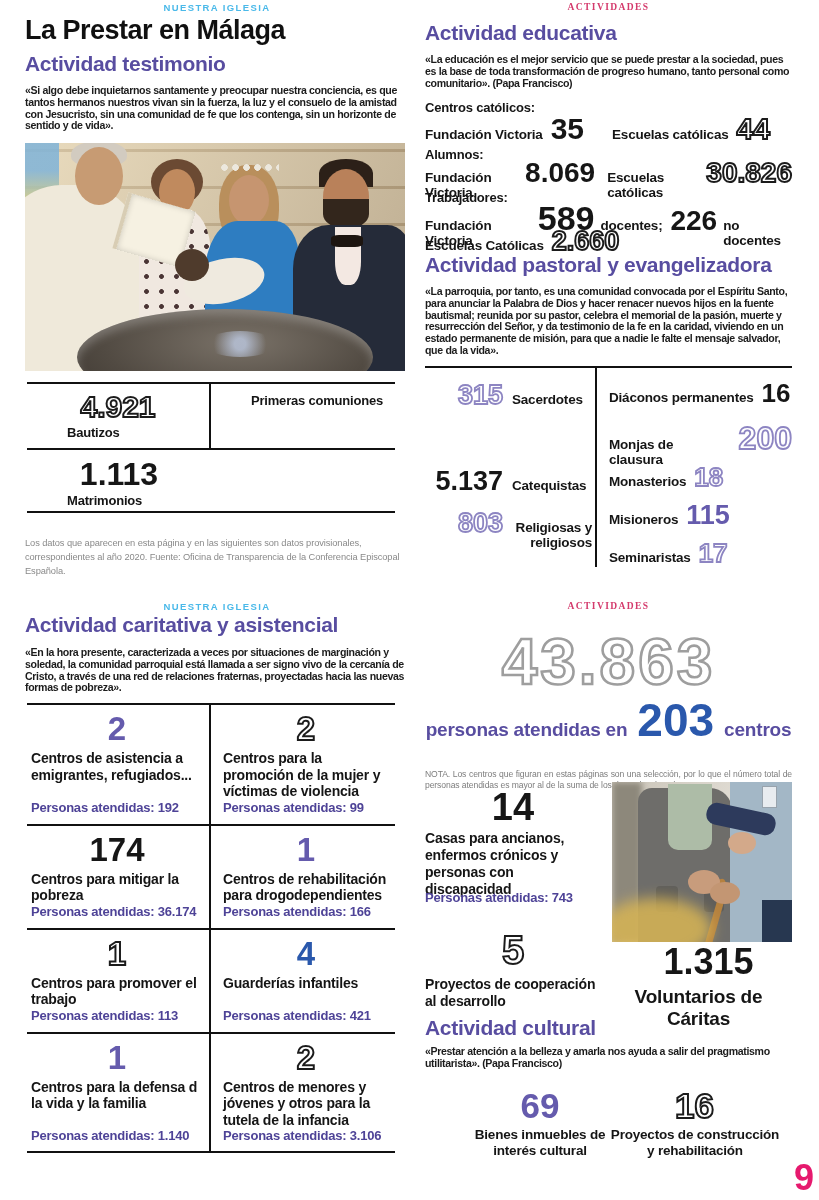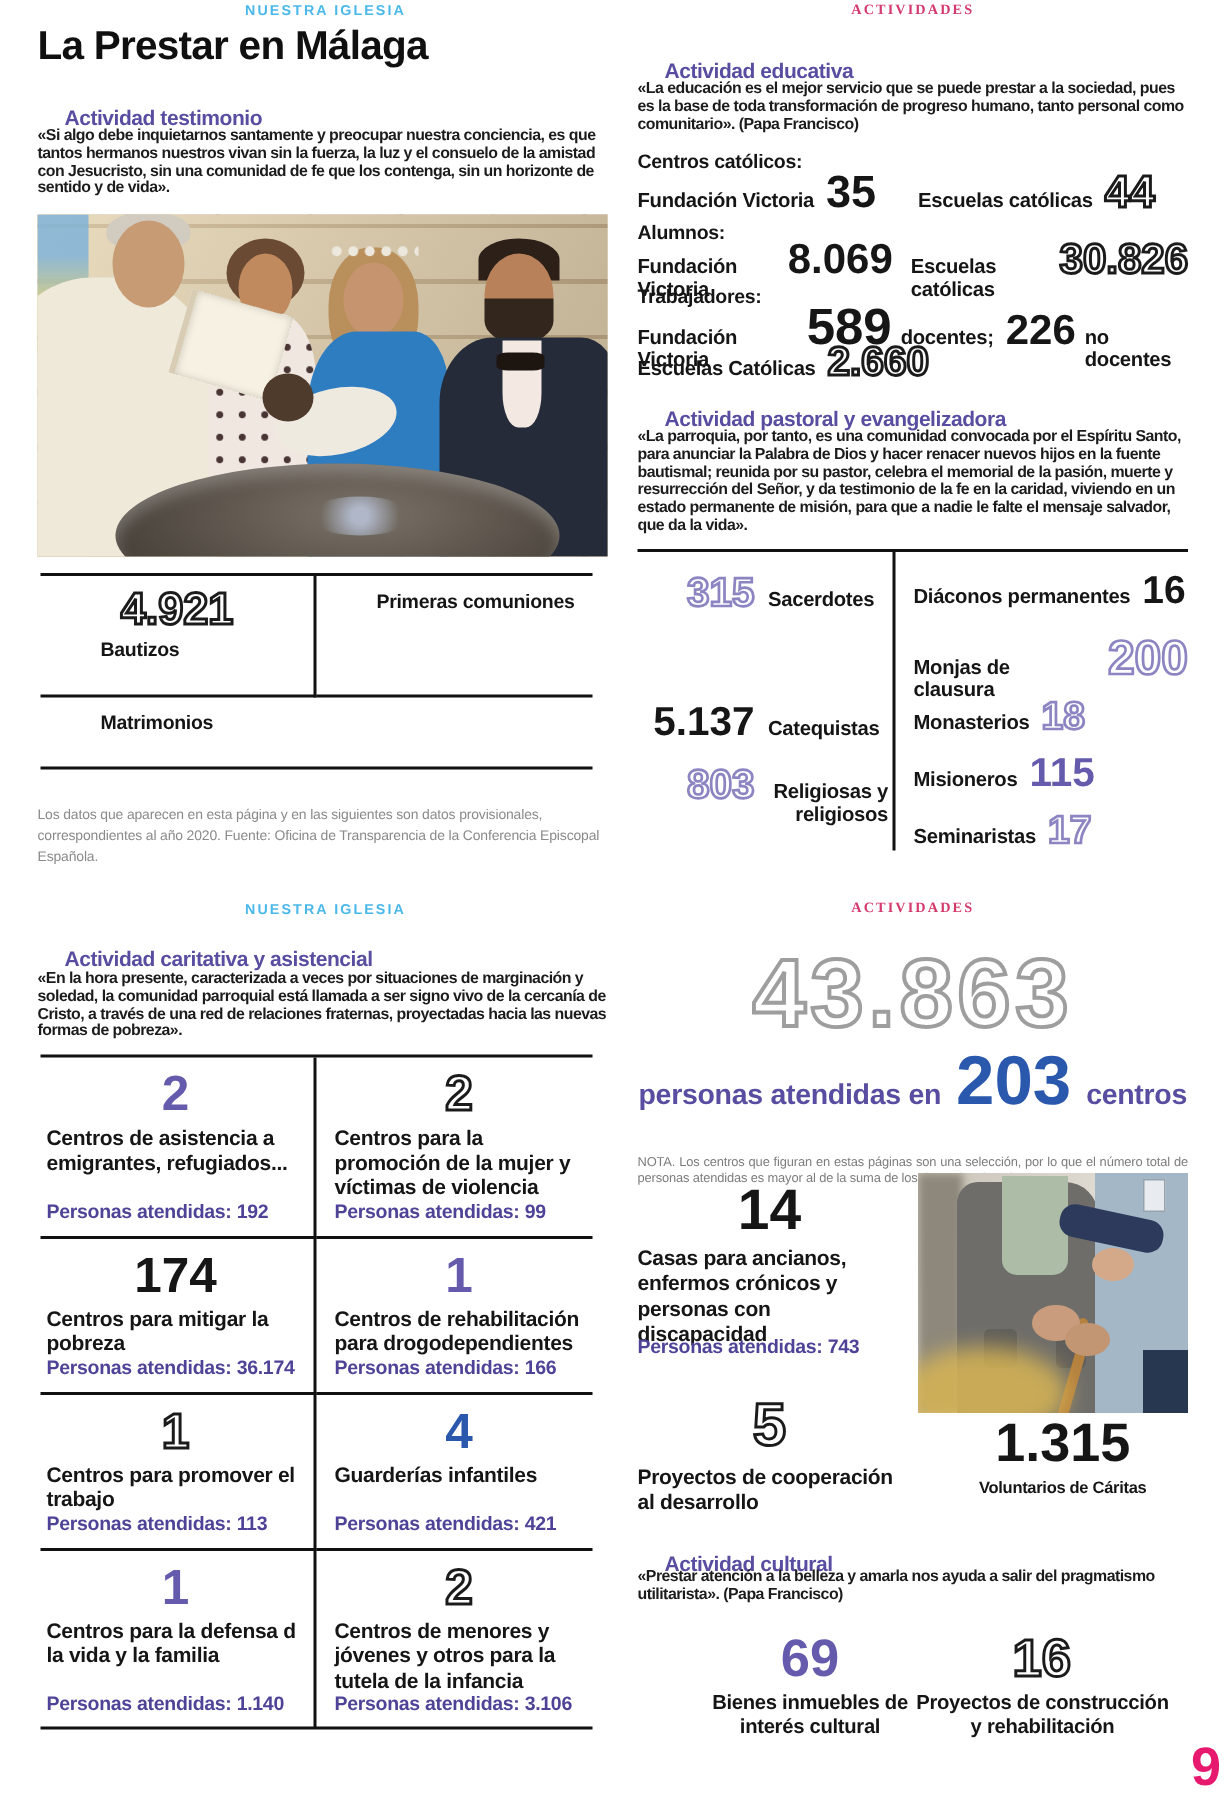--- a/index.html
+++ b/index.html
@@ -8,21 +8,21 @@
   .abs{position:absolute;}
   .col{position:absolute;top:0;height:1200px;}
   .col-left{left:25px;width:384px;}
   .col-right{left:425px;width:367px;}
 
   .kicker{font-size:9.5px;font-weight:bold;letter-spacing:1.4px;text-align:center;width:100%;}
   .kicker.cyan{color:#4ab9e9;}
   .kicker.pink{color:#d43a6c;font-family:Liberation Serif, serif;}
 
   .title{font-size:27px;font-weight:bold;color:#101010;letter-spacing:-0.5px;margin:0;}
-  .h2{font-size:14px;font-weight:bold;color:#584da0;letter-spacing:-0.3px;margin:18px;}
+  .h2{font-size:21px;font-weight:bold;color:#584da0;letter-spacing:-0.3px;margin:0;}
 
   .quote{font-size:10.6px;line-height:11.8px;letter-spacing:-0.35px;color:#1c1c1c;font-weight:bold;margin:0;}
 
   .num{font-weight:bold;line-height:1;}
   .solid-black{color:#161616;}
   .solid-purple{color:#655bad;}
   .solid-blue{color:#2a58ac;}
   .outline-black{color:#fff;-webkit-text-stroke:2px #1b1b1b;}
   .outline-purple{color:#fff;-webkit-text-stroke:1.8px #8d85c2;}
   .outline-gray{color:#fff;-webkit-text-stroke:2.6px #9e9e9e;}
@@ -166,20 +166,21 @@
 
     <div class="tbl" style="left:2px;top:382px;width:368px;height:131px;">
       <div class="cell br bb">
         <div class="num cel-num outline-black">4.921</div>
         <div class="statlabel cel-lab">Bautizos</div>
       </div>
       <div class="cell bb">
         <div class="statlabel cel-lab">Primeras comuniones</div>
       </div>
       <div class="cell">
+        <div class="num cel-num solid-black" style="font-size:32px;">1.113</div>
         <div class="statlabel cel-lab">Matrimonios</div>
       </div>
     </div>
 
     <p class="abs footnote" style="top:527px;left:0;width:380px;">Los datos que aparecen en esta página y en las siguientes son datos provisionales, correspondientes al año 2020. Fuente: Oficina de Transparencia de la Conferencia Episcopal Española.</p>
 
     <div class="abs kicker cyan" style="top:601px;left:0;">NUESTRA IGLESIA</div>
     <h2 class="abs h2" style="top:613px;left:0;">Actividad caritativa y asistencial</h2>
     <p class="abs quote" style="top:647px;left:0;width:384px;">«En la hora presente, caracterizada a veces por situaciones de marginación y soledad, la comunidad parroquial está llamada a ser signo vivo de la cercanía de Cristo, a través de una red de relaciones fraternas, proyectadas hacia las nuevas formas de pobreza».</p>
 
@@ -332,21 +333,21 @@
       <div class="p2-hand2"></div>
       <div class="p2-hand3"></div>
       <div class="p2-trouser"></div>
       <div class="p2-yellow"></div>
     </div>
 
     <div class="abs num outline-black center" style="top:930px;left:0;width:176px;font-size:40px;">5</div>
     <div class="abs" style="top:976px;left:0;width:180px;font-size:14px;font-weight:bold;line-height:17px;letter-spacing:-0.2px;">Proyectos de cooperación al desarrollo</div>
 
     <div class="abs num solid-black center" style="top:944px;left:187px;width:193px;font-size:36px;">1.315</div>
-    <div class="abs center" style="top:986px;left:187px;width:193px;font-size:11px;font-weight:bold;letter-spacing:-0.2px;">Voluntarios de Cáritas</div>
+    <div class="abs center" style="top:986px;left:177px;width:193px;font-size:19px;font-weight:bold;letter-spacing:-0.2px;">Voluntarios de Cáritas</div>
 
     <h2 class="abs h2" style="top:1016px;left:0;">Actividad cultural</h2>
     <p class="abs quote" style="top:1046px;left:0;width:367px;">«Prestar atención a la belleza y amarla nos ayuda a salir del pragmatismo utilitarista». (Papa Francisco)</p>
 
     <div class="abs num solid-purple center" style="top:1088px;left:40px;width:150px;font-size:35px;">69</div>
     <div class="abs center" style="top:1127px;left:40px;width:150px;font-size:13.5px;font-weight:bold;line-height:16px;letter-spacing:-0.2px;">Bienes inmuebles de interés cultural</div>
 
     <div class="abs num outline-black center" style="top:1088px;left:192px;width:155px;font-size:35px;">16</div>
     <div class="abs center" style="top:1127px;left:185px;width:170px;font-size:13.5px;font-weight:bold;line-height:16px;letter-spacing:-0.2px;">Proyectos de construcción y rehabilitación</div>
 

